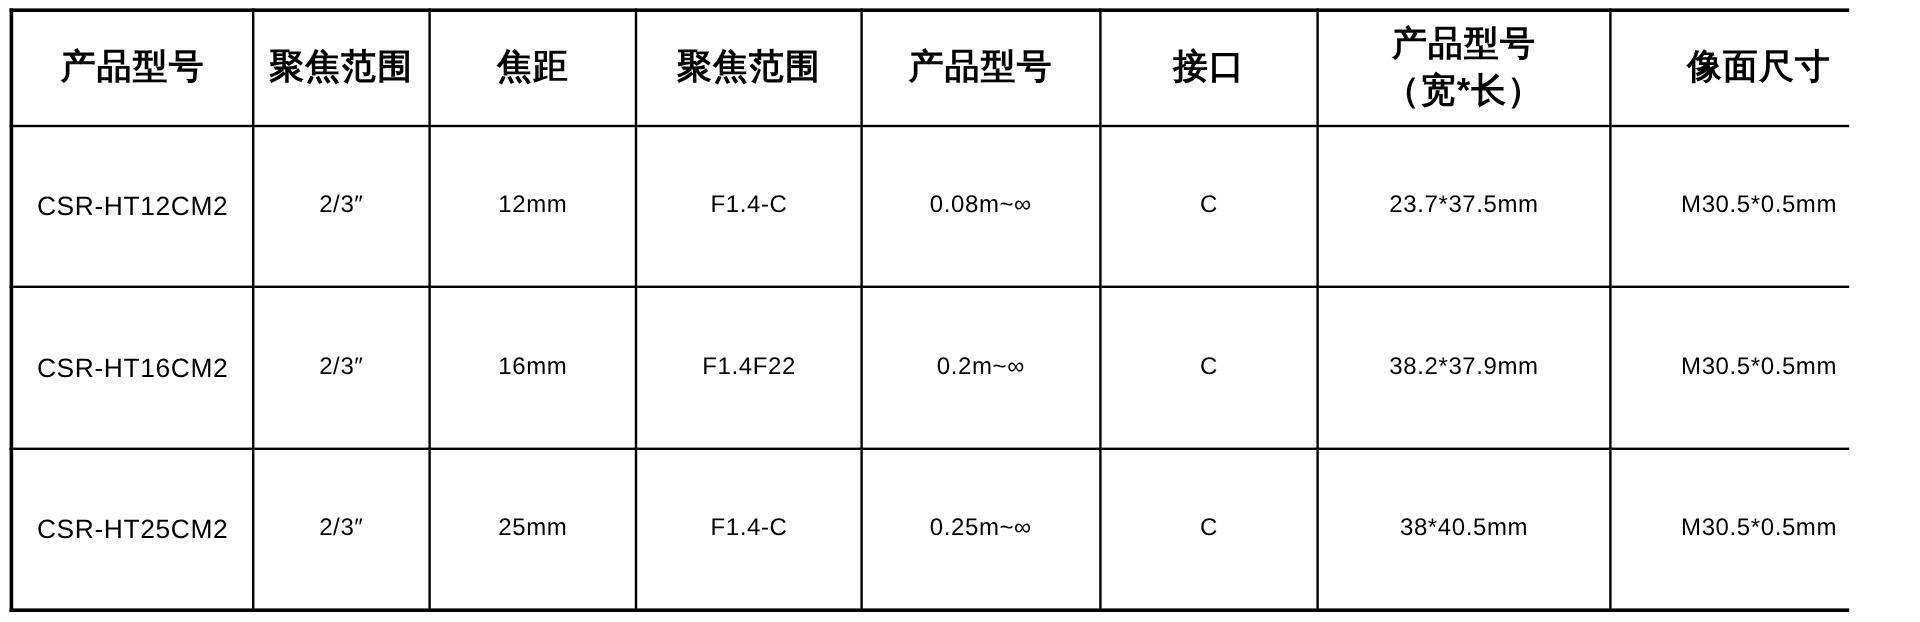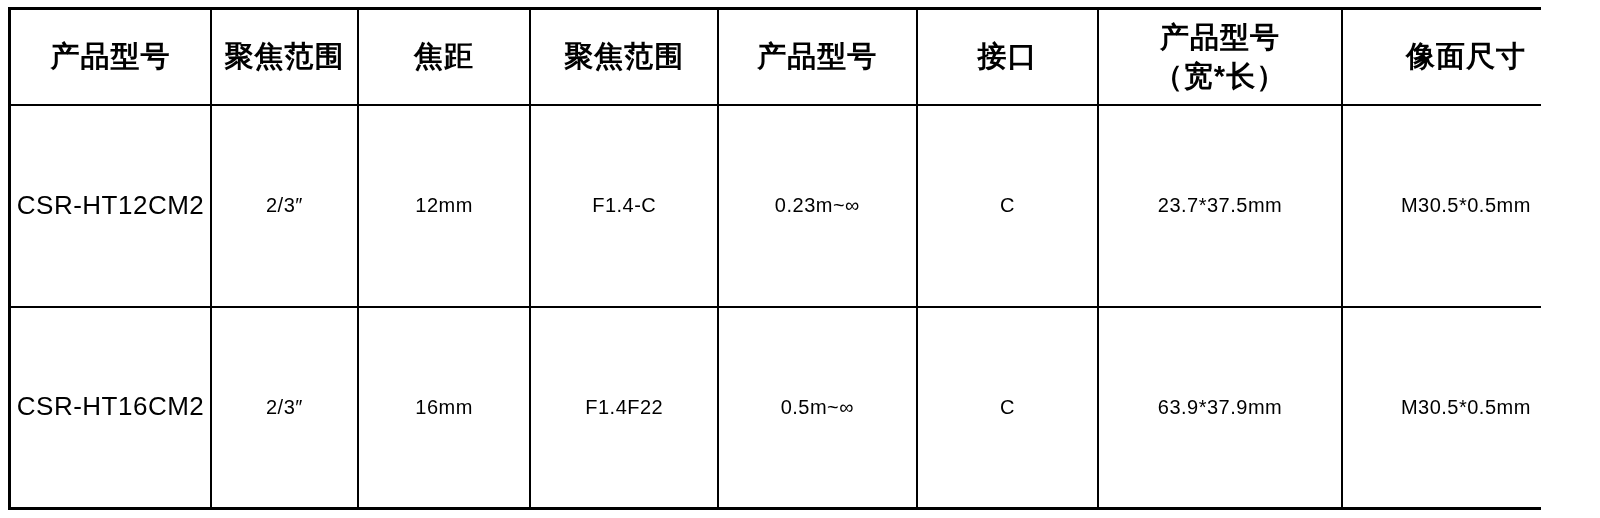--- a/index.html
+++ b/index.html
@@ -46,21 +46,21 @@
     font-weight: 600;
     line-height: 1.35;
     letter-spacing: 1px;
   }
   td {
     font-size: 20px;
     font-weight: 400;
     letter-spacing: 0.5px;
     line-height: 1.45;
   }
-  td.model { font-size: 26px; }
+  td.model { font-size: 22px; }
 </style>
 </head>
 <body>
 
 <div class="page">
   <table class="spec-table">
     <colgroup>
       <col style="width:12.75%">
       <col style="width:9.28%">
       <col style="width:10.92%">
@@ -82,30 +82,40 @@
 （宽*长）</th>
         <th>像面尺寸</th>
       </tr>
     </thead>
     <tbody>
       <tr>
         <td class="model">CSR-HT12CM2</td>
         <td>2/3″</td>
         <td>12mm</td>
         <td>F1.4-C</td>
-        <td>0.23m~∞</td>
+        <td>0.08m~∞</td>
         <td>C</td>
         <td>23.7*37.5mm</td>
         <td>M30.5*0.5mm</td>
       </tr>
       <tr>
         <td class="model">CSR-HT16CM2</td>
         <td>2/3″</td>
         <td>16mm</td>
         <td>F1.4F22</td>
-        <td>0.5m~∞</td>
+        <td>0.2m~∞</td>
         <td>C</td>
-        <td>63.9*37.9mm</td>
+        <td>38.2*37.9mm</td>
+        <td>M30.5*0.5mm</td>
+      </tr>
+      <tr>
+        <td class="model">CSR-HT25CM2</td>
+        <td>2/3″</td>
+        <td>25mm</td>
+        <td>F1.4-C</td>
+        <td>0.25m~∞</td>
+        <td>C</td>
+        <td>38*40.5mm</td>
         <td>M30.5*0.5mm</td>
       </tr>
     </tbody>
   </table>
 </div>
 
 </body></html>

